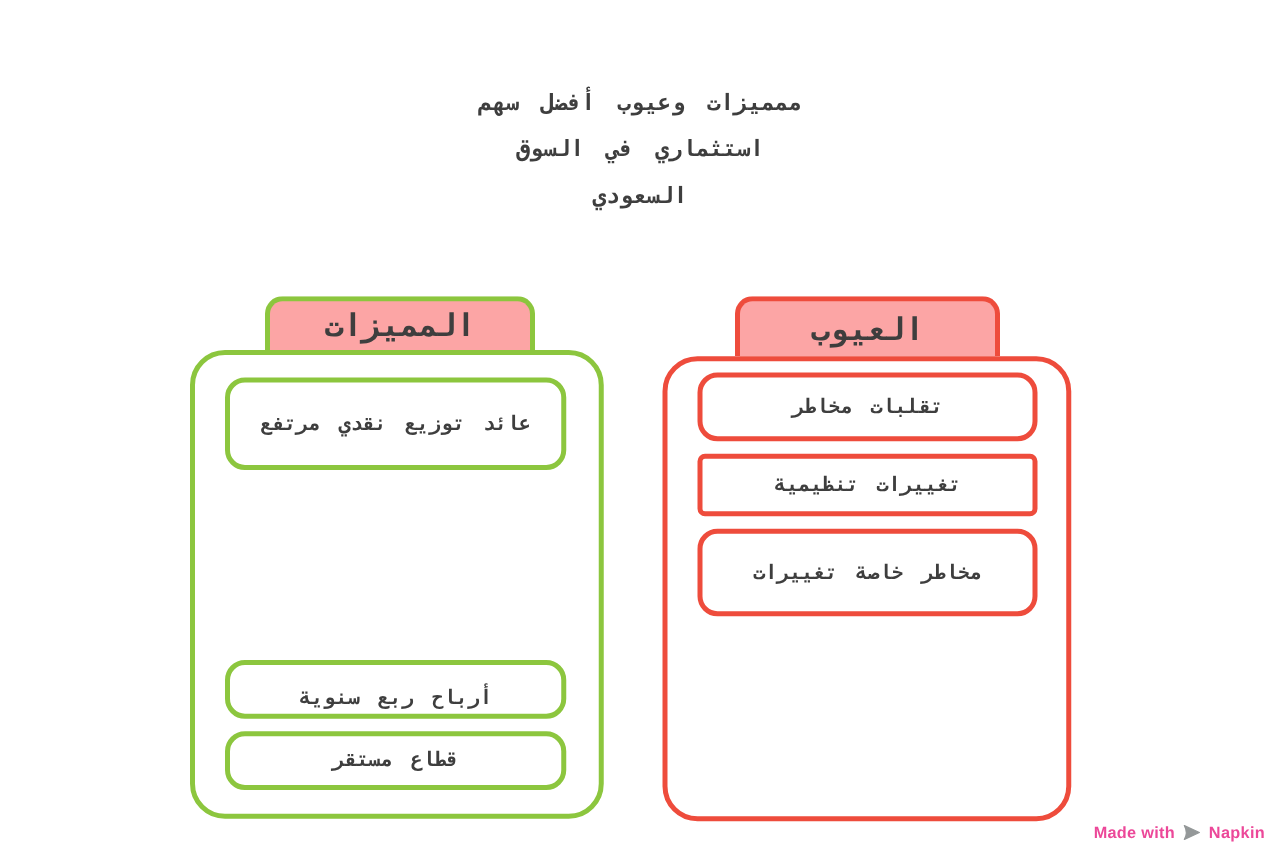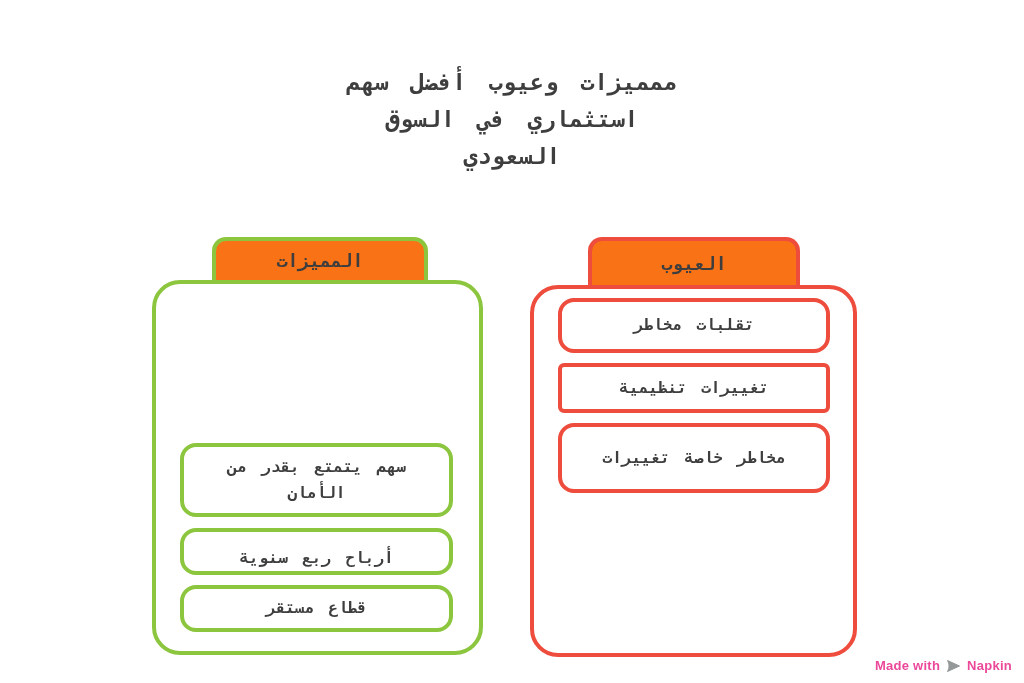--- a/index.html
+++ b/index.html
@@ -14,52 +14,52 @@
 
   
   .title {
     position: absolute;
     top: 64px;
     left: 0;
     width: 1024px;
     text-align: center;
     color: #3e3e3e;
     font-weight: bold;
-    font-size: 23px;
+    font-size: 18px;
     line-height: 37px;
     letter-spacing: 0.16em;
     word-spacing: 0.38em;
     direction: rtl;
   }
 
   
   .panel {
     position: absolute;
     background: #ffffff;
     border: 4px solid;
     border-radius: 28px;
     box-sizing: border-box;
   }
   .panel.green { left: 152px; top: 280px; width: 331px; height: 375px; border-color: #8cc63e; }
   .panel.red   { left: 530px; top: 285px; width: 327px; height: 372px; border-color: #ee4c3c; }
 
   
   .tab {
     position: absolute;
-    background: #f97316;
+    background: #fca5a5;
     border: 4px solid;
     border-bottom: none;
     border-radius: 14px 14px 0 0;
     box-sizing: border-box;
     display: flex;
     align-items: center;
     justify-content: center;
     color: #3e3e3e;
     font-weight: bold;
-    font-size: 18px;
+    font-size: 25px;
     letter-spacing: 0.2em;
     direction: rtl;
   }
   .tab.green { left: 212px; top: 237px; width: 216px; height: 43px; border-color: #8cc63e; }
   .tab.red   { left: 588px; top: 237px; width: 212px; height: 48px; border-color: #ee4c3c; }
 
   
   .item {
     position: absolute;
     background: #ffffff;
@@ -116,22 +116,22 @@
   <div class="title">
     <div>ممميزات وعيوب أفضل سهم</div>
     <div>استثماري في السوق</div>
     <div>السعودي</div>
   </div>
 
   <div class="tab green">
     <span>المميزات</span>
   </div>
   <div class="panel green">
-    <div class="item green g2">
-      <span>سهم يتمتع بقدر من الأمان</span>
+    <div class="item green g0">
+      <span>عائد توزيع نقدي مرتفع</span>
     </div>
     <div class="item green g3">
       <span>أرباح ربع سنوية</span>
     </div>
     <div class="item green g4">
       <span>قطاع مستقر</span>
     </div>
   </div>
 
   <div class="tab red">

